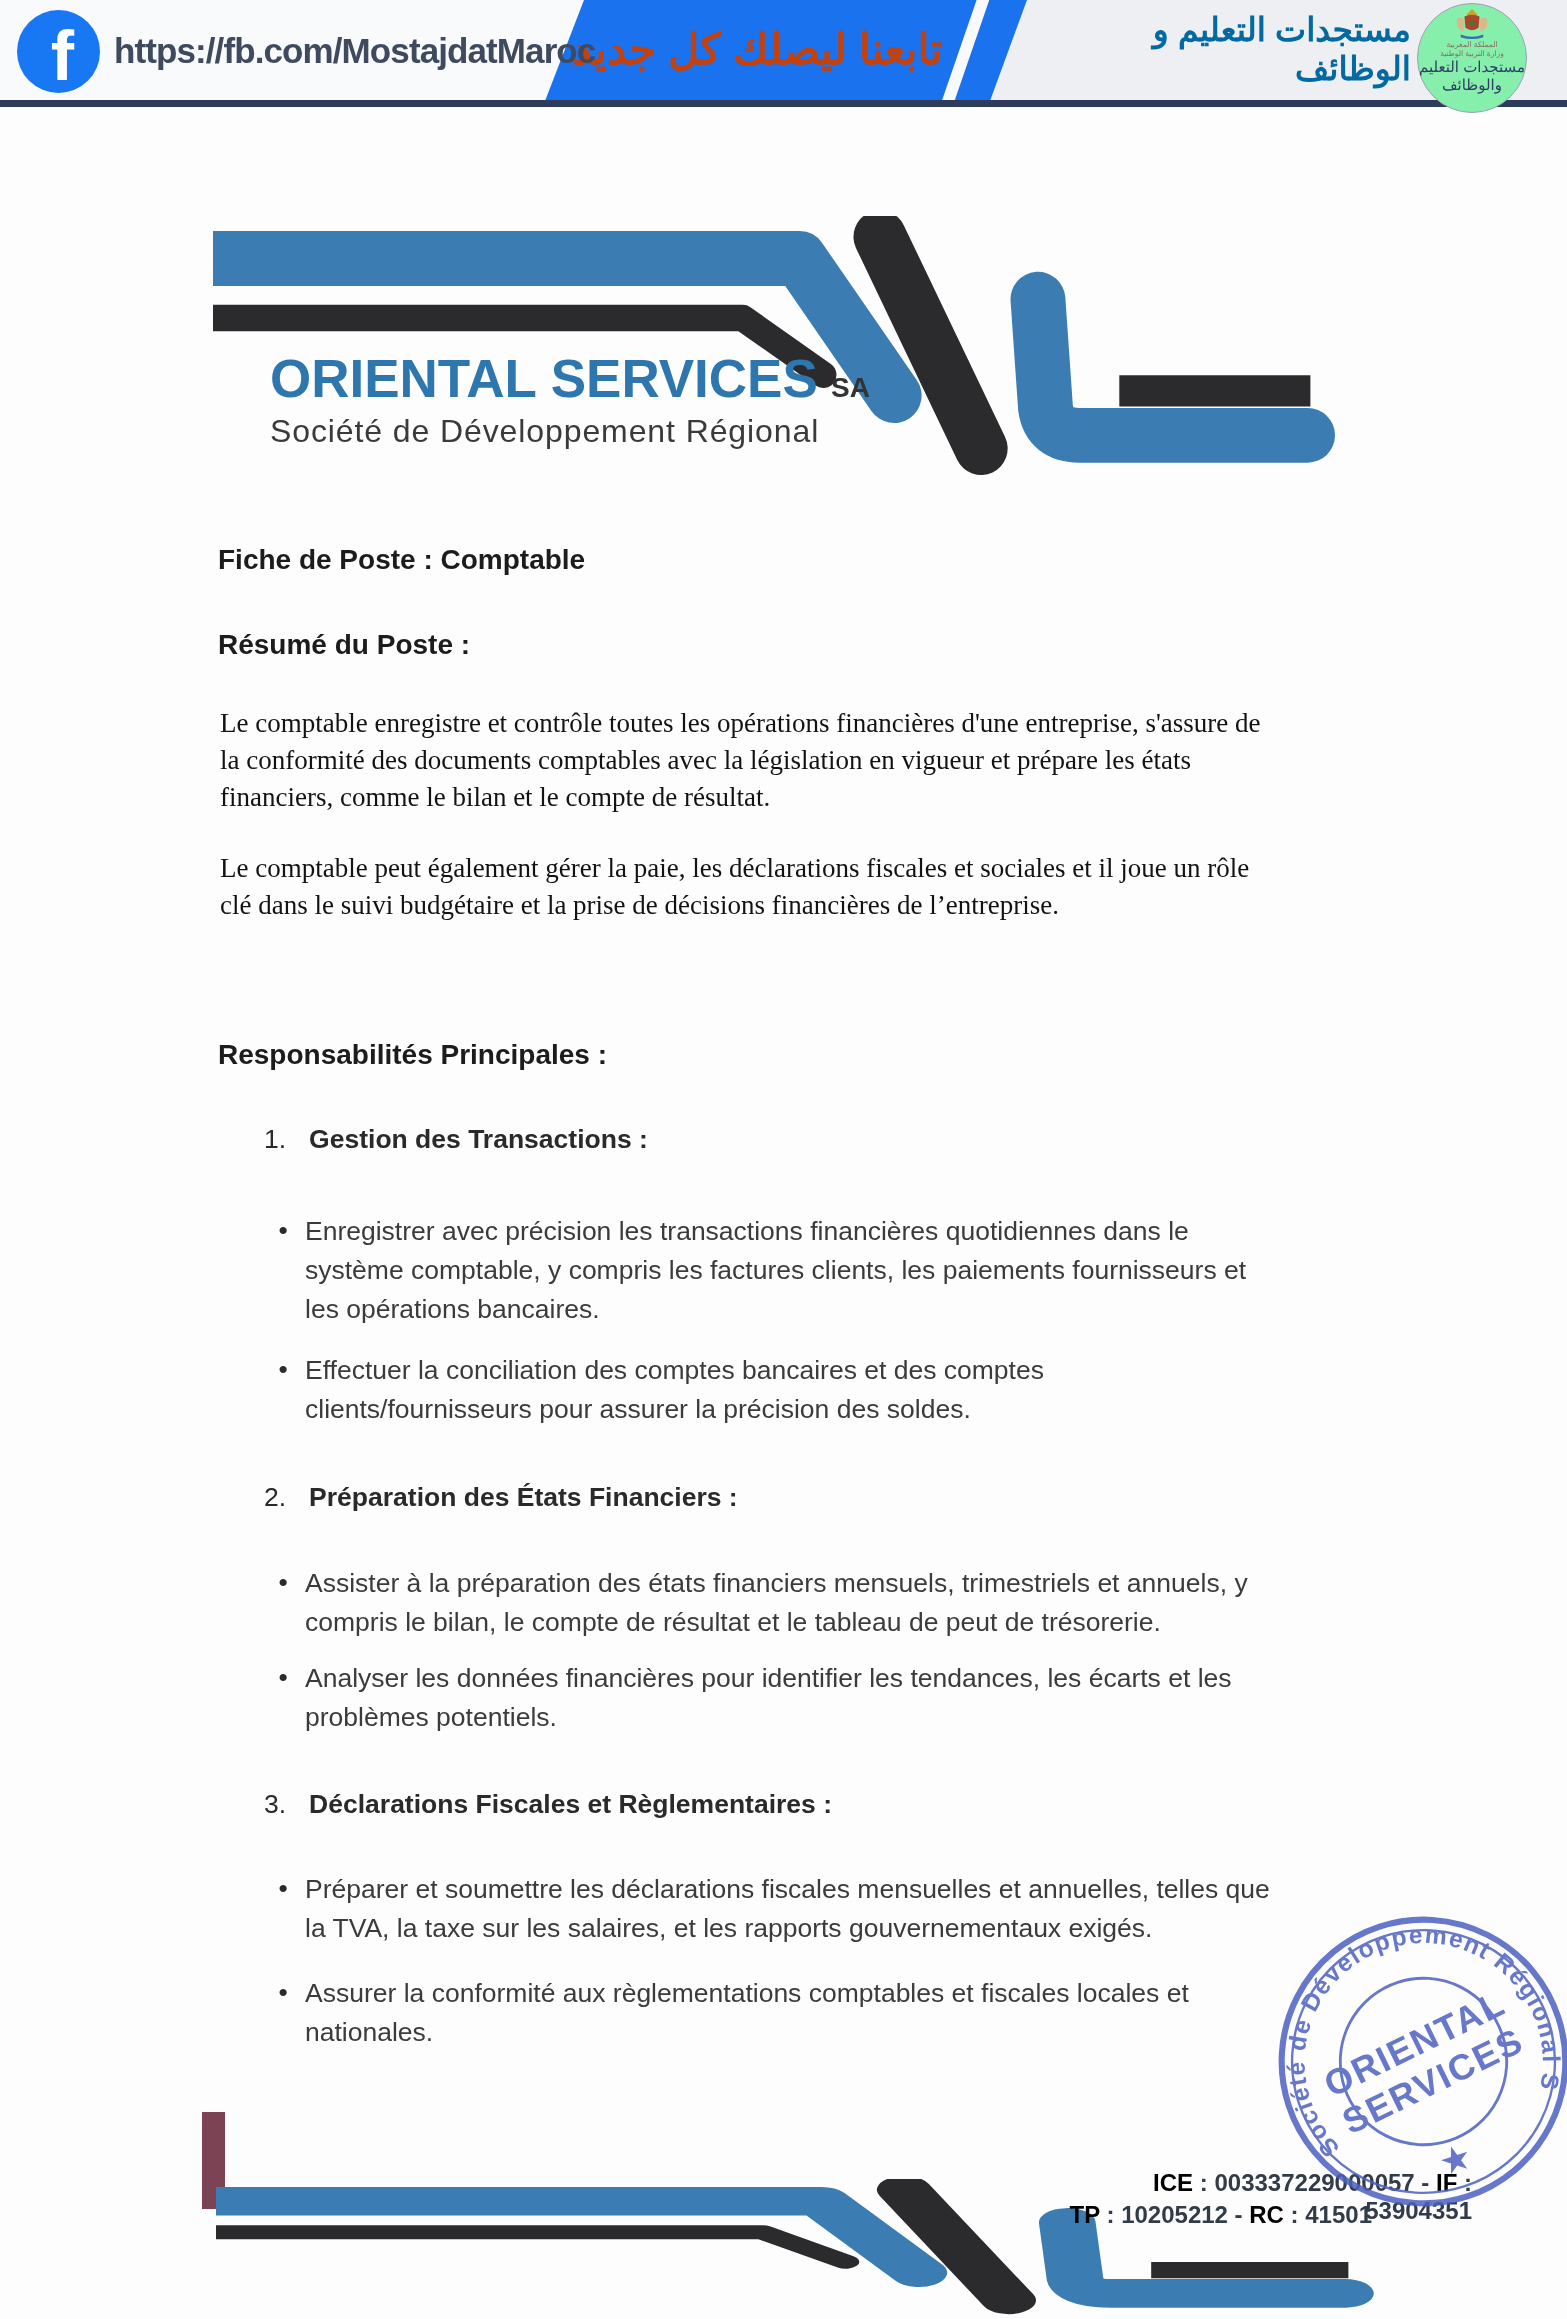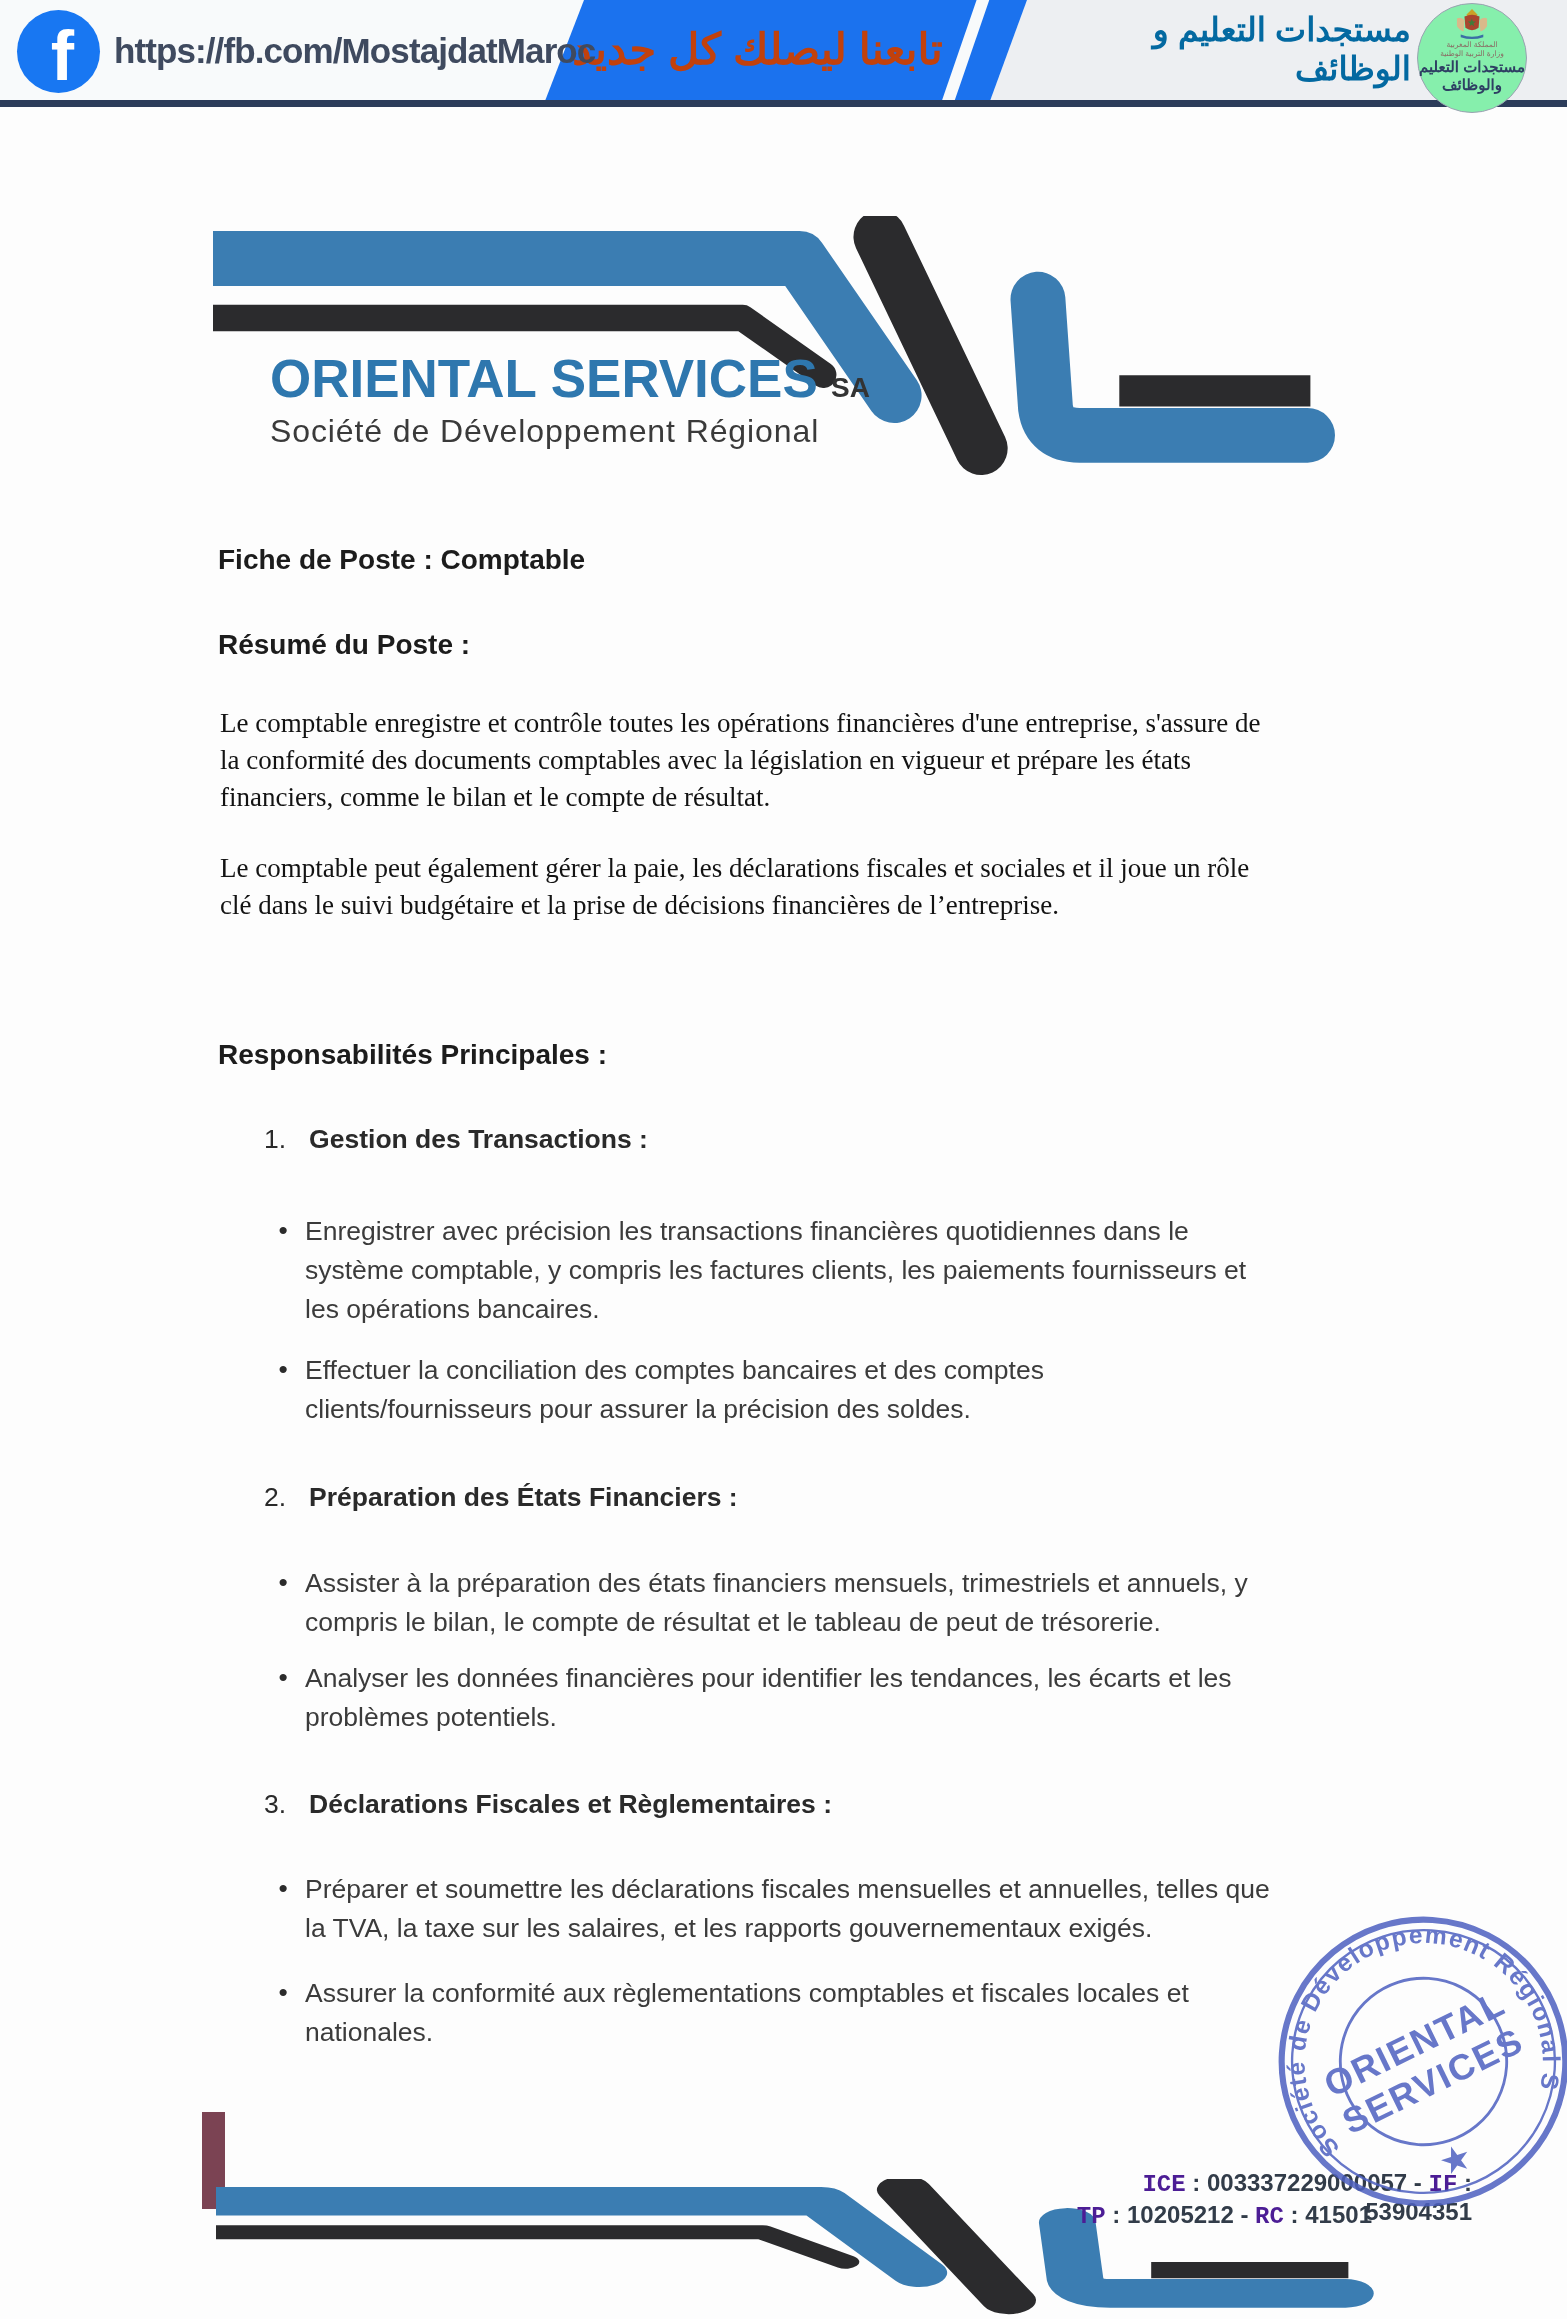--- a/index.html
+++ b/index.html
@@ -25,21 +25,21 @@
   .ribbon-text { position:absolute; left:568px; top:0; width:379px; height:98px;
     display:flex; align-items:center; justify-content:center;
     color:#c2410c; font-size:43px; font-weight:bold; }
   .banner-name { position:absolute; left:1032px; top:0; width:379px; height:98px;
     display:flex; align-items:center; justify-content:center;
     color:#0369a1; font-size:33px; font-weight:bold; }
   .banner-logo { position:absolute; left:1417px; top:2.8px; width:110px; height:110px; border-radius:50%;
     background:#86efac; border:1.9px solid #9aa2b1; box-sizing:border-box; z-index:3;
     display:flex; flex-direction:column; align-items:center; justify-content:flex-start; padding-top:5.7px; }
   .mini-lines { font-size:7.6px; color:#8a6a63; line-height:8.5px; text-align:center; }
-  .circle-ar { font-size:15px; font-weight:bold; color:#2e3f63; line-height:18px; }
+  .circle-ar { font-size:15px; font-weight:normal; color:#2e3f63; line-height:18px; }
   
   .logo-wrap { position:absolute; left:213px; top:216px; width:1192px; height:276px; }
   .logo-name-row { position:absolute; left:57px; top:132px; white-space:nowrap; }
   .logo-name { font-size:53px; font-weight:bold; color:#2e77ae; letter-spacing:0px; }
   .logo-sa { font-size:28px; font-weight:bold; color:#333333; margin-left:13.2px; }
   .logo-sub { position:absolute; left:57px; top:197px; font-size:32px; color:#3a3a3a; letter-spacing:0.9px; }
   
   .h-bold { position:absolute; left:218px; font-size:28px; font-weight:bold; color:#1c1c1c; }
   .doc-title { top:544px; }
   .resume-h  { top:629px; }
@@ -58,21 +58,21 @@
   .bullet::before { content:"\2022"; position:absolute; left:-26.5px; top:-0.9px; color:#2b2b2b; }
   .b1a { top:1212px; } .b1b { top:1351px; }
   .b2a { top:1564px; } .b2b { top:1659px; }
   .b3a { top:1870px; } .b3b { top:1974px; }
   
   .maroon-bar { position:absolute; left:202px; top:2112px; width:23px; height:97px; background:#7b4353; }
   .footer-info { position:absolute; left:265px; top:2082px; font-size:24px; line-height:32px;
     font-weight:bold; color:#3c3c3c; }
   .flabel { color:#3e94d1; }
   .ids { position:absolute; font-size:24px; font-weight:bold; color:#323c49; }
-  .ids .flabel { color:#4c1d95;font-family:Liberation Mono, monospace; }
+  .ids .flabel { color:#000000; }
   .ice-line { left:1041px; top:2169px; width:431px; text-align:right; }
   .tp-line  { left:1041px; top:2201px; width:331px; text-align:right; }
   .swoosh { position:absolute; }
   .swoosh-top { left:213px; top:216px; width:1192px; height:276px; }
   .swoosh-bottom { left:216px; top:2179px; width:1230px; height:144px; }
   
   .stamp { position:absolute; left:1276px; top:1914px; width:295px; height:295px;
     transform:rotate(-18deg); opacity:0.85; z-index:5; }
   .stamp text { fill:#4d60c0; }
   .stamp circle { stroke:#4d60c0; fill:none; }

